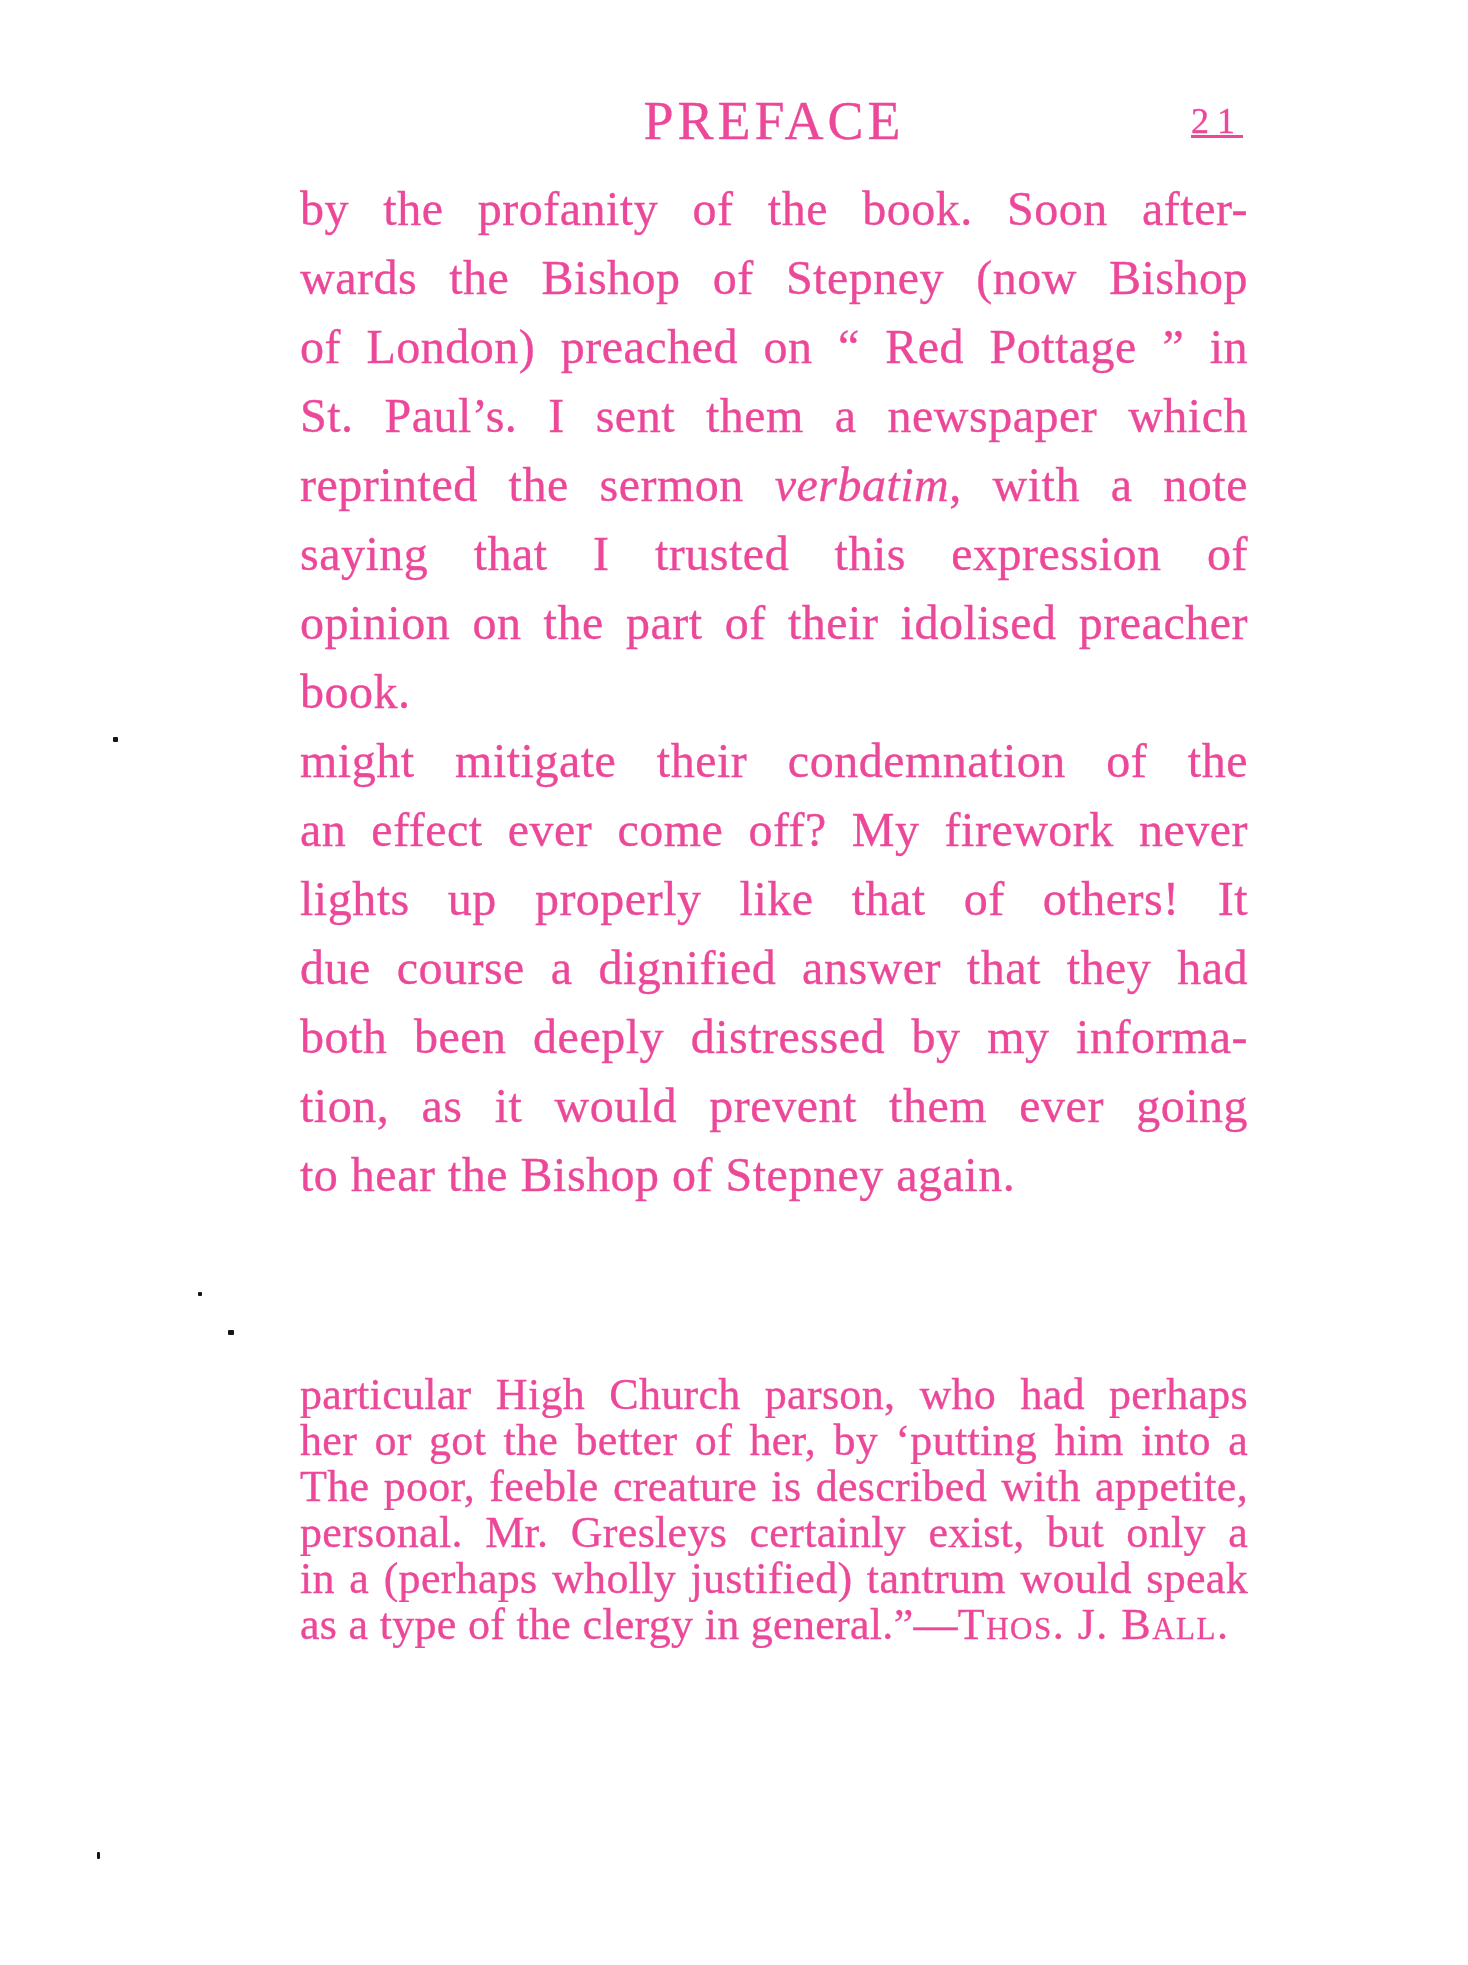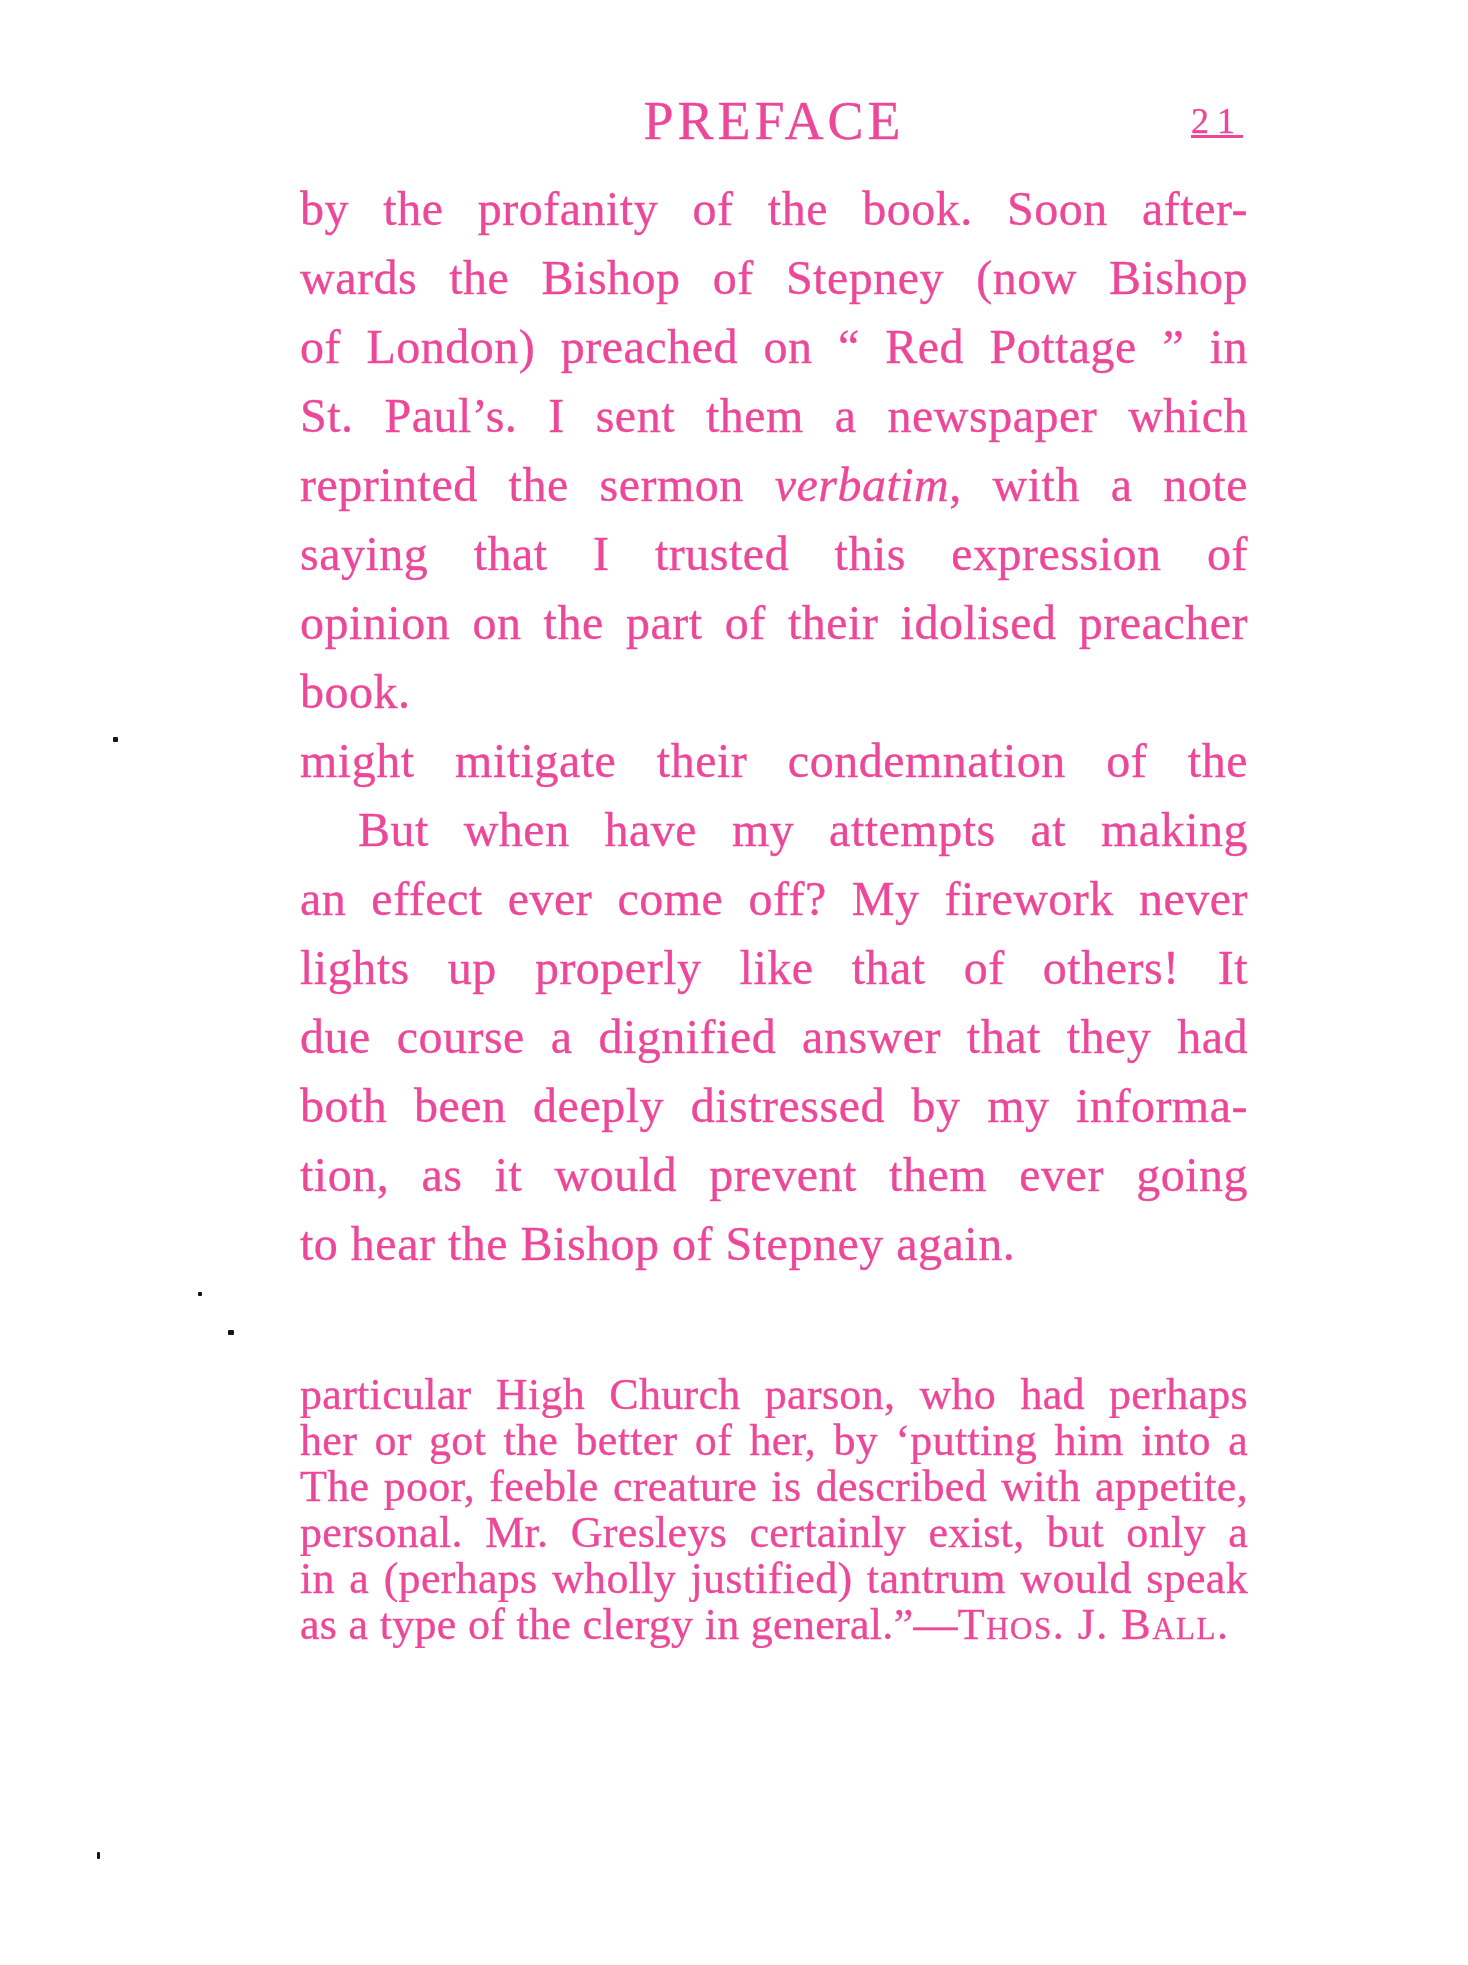--- a/index.html
+++ b/index.html
@@ -97,21 +97,20 @@
   <div class="textcol body-text">
     <div class="line jl">by the profanity of the book. Soon after-</div>
     <div class="line jl">wards the Bishop of Stepney (now Bishop</div>
     <div class="line jl">of London) preached on “ Red Pottage ” in</div>
     <div class="line jl">St. Paul’s. I sent them a newspaper which</div>
     <div class="line jl"><span>reprinted the sermon </span><em>verbatim</em><span>, with a note</span></div>
     <div class="line jl">saying that I trusted this expression of</div>
     <div class="line jl">opinion on the part of their idolised preacher</div>
     <div class="line">book.</div>
     <div class="line jl">might mitigate their condemnation of the</div>
-    <div class="line jl indent">But when have my attempts at making</div>
     <div class="line jl">an effect ever come off? My firework never</div>
     <div class="line jl">lights up properly like that of others! It</div>
     <div class="line jl">due course a dignified answer that they had</div>
     <div class="line jl">both been deeply distressed by my informa-</div>
     <div class="line jl">tion, as it would prevent them ever going</div>
     <div class="line">to hear the Bishop of Stepney again.</div>
   </div>
 
   <div class="textcol footnote">
     <div class="fline jl">particular High Church parson, who had perhaps snubbed</div>

